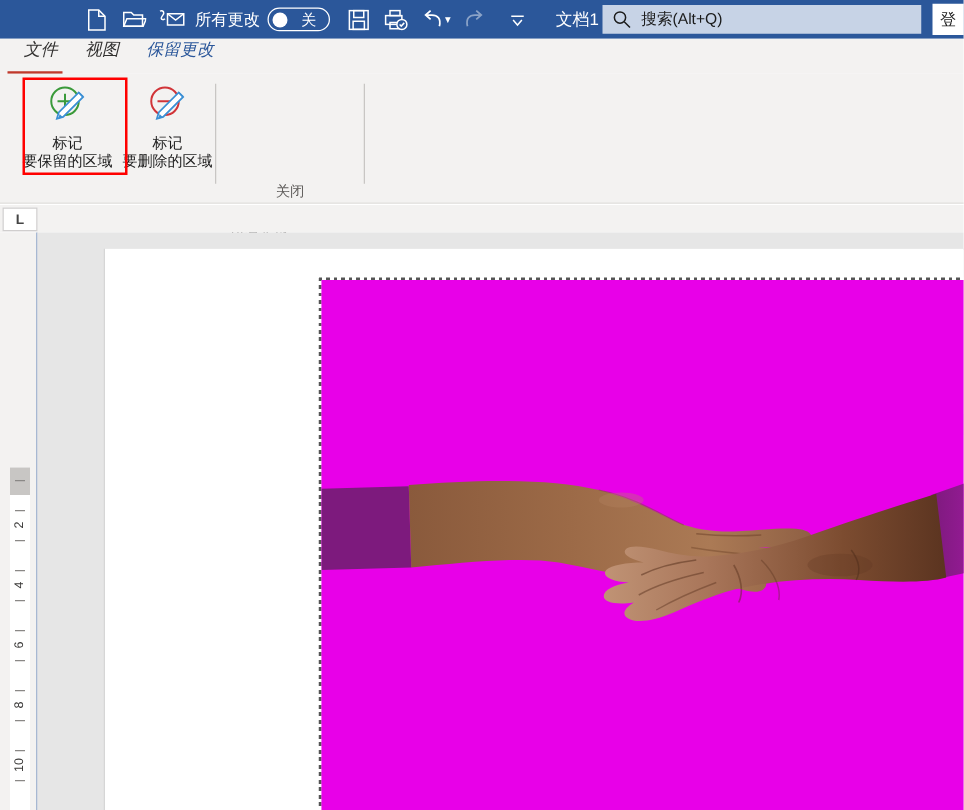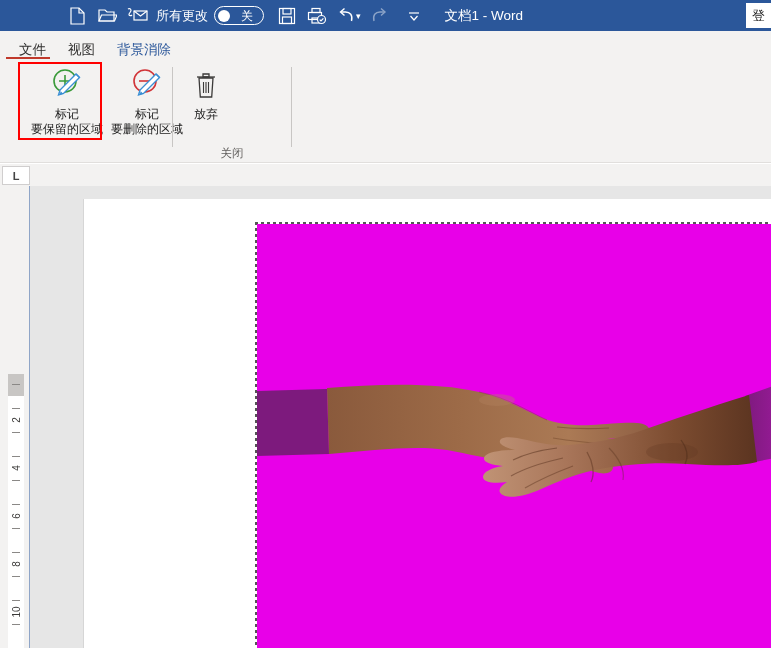--- a/index.html
+++ b/index.html
@@ -57,23 +57,23 @@
     padding-left: 6px; font-size: 13px; color: #1b1b1b;
   }
 
   
   .tabbar {
     position: absolute; left: 0; top: 31px; width: 771px; height: 28px;
     background: #f3f2f1;
     display: flex; align-items: center;
   }
   .tab {
-    height: 28px; display: flex; align-items: flex-end; justify-content: center;
+    height: 28px; display: flex; align-items: flex-start; justify-content: center;
     padding: 0 11px; font-size: 13.5px; color: #323130;
-    position: relative; white-space: nowrap;
+    position: relative; white-space: nowrap; font-style: italic;
   }
   .tab.active { font-weight: bold; color: #1b1b1b; }
   .tab.active::after {
     content: ""; position: absolute; left: 8px; right: 8px; bottom: 0;
     height: 2px; background: #1b1b1b;
   }
   .tab.accent { color: #2b579a; }
   .tab-underline-red {
     position: absolute; left: 6px; top: 57px; width: 44px; height: 2px; background: #c0392b;
   }
@@ -247,41 +247,48 @@
         </svg>
     </div>
     <div class="tb-icon" style="margin-left:4px;">
       <svg width="14" height="12" viewBox="0 0 14 12">
           <path d="M2 3h10" stroke="#fff" stroke-width="1.2"></path>
           <path d="M3.5 6l3.5 4 3.5-4" fill="none" stroke="#fff" stroke-width="1.2"></path>
         </svg>
     </div>
     <span class="doc-title">文档1  -  Word</span>
 
+    <div class="search-box">
+      <svg class="mag" width="15" height="15" viewBox="0 0 15 15">
+          <circle cx="6" cy="6" r="4.5" fill="none" stroke="#1b1b1b" stroke-width="1.2"></circle>
+          <path d="M9.4 9.4L14 14" stroke="#1b1b1b" stroke-width="1.2"></path>
+        </svg>
+      <span class="search-text">搜索(Alt+Q)</span>
+    </div>
     <div class="signin-btn">
       <span>登</span>
     </div>
   </div>
 
   <div class="tabbar">
     <div class="tab" style="margin-left:8px;">
       <span>文件</span>
     </div>
     <div class="tab">
       <span>视图</span>
     </div>
     <div class="tab accent">
-      <span>背景消除</span>
+      <span>保留更改</span>
     </div>
   </div>
   <div class="tab-underline-red"></div>
 
   <div class="ribbon">
 
-    <div class="rb-group" style="left:21px; width:160px;">
+    <div class="rb-group" style="left:8px; width:160px;">
       <div class="rb-btn" style="left:8px; width:76px;">
         <div class="rb-icon">
           <svg width="36" height="34" viewBox="0 0 36 34">
             <circle cx="16" cy="13" r="11" fill="none" stroke="#3a9a3a" stroke-width="1.6"></circle>
             <path d="M16 7v12M10 13h12" stroke="#3a9a3a" stroke-width="1.6"></path>
             <path d="M31 6l3.5 3.5-16 16-5 1.5 1.5-5z" fill="#ffffff" stroke="#3a8fd4" stroke-width="1.4" transform="translate(-4,0)"></path>
             <path d="M27 6l3.5 3.5" stroke="#3a8fd4" stroke-width="1.4"></path>
             <path d="M10.5 27l3.8-1.2-2.6-2.6z" fill="#3a8fd4"></path>
           </svg>
         </div>
@@ -301,31 +308,20 @@
         </div>
         <div class="rb-label">标记</div>
         <div class="rb-label">要删除的区域</div>
       </div>
 
     </div>
 
     <div class="rb-sep" style="left:172px;"></div>
 
     <div class="rb-group" style="left:176px; width:112px;">
-      <div class="rb-btn" style="left:4px; width:52px;">
-        <div class="rb-icon">
-          <svg width="26" height="32" viewBox="0 0 26 32">
-            <path d="M6 9h14l-1.3 19H7.3z" fill="none" stroke="#3b3a39" stroke-width="1.3"></path>
-            <path d="M4 8h18" stroke="#3b3a39" stroke-width="1.3"></path>
-            <path d="M10 5h6v3h-6z" fill="none" stroke="#3b3a39" stroke-width="1.3"></path>
-            <path d="M10.5 13v11M13 13v11M15.5 13v11" stroke="#3b3a39" stroke-width="1.1"></path>
-          </svg>
-        </div>
-        <div class="rb-label">放弃</div>
-      </div>
 
 
       <div class="rb-label" style="position:absolute; left:-4px; top:118px; width:72px;">所有更改</div>
 
       <div class="rb-group-label">关闭</div>
     </div>
 
     <div class="rb-sep" style="left:291px;"></div>
   </div>
 

